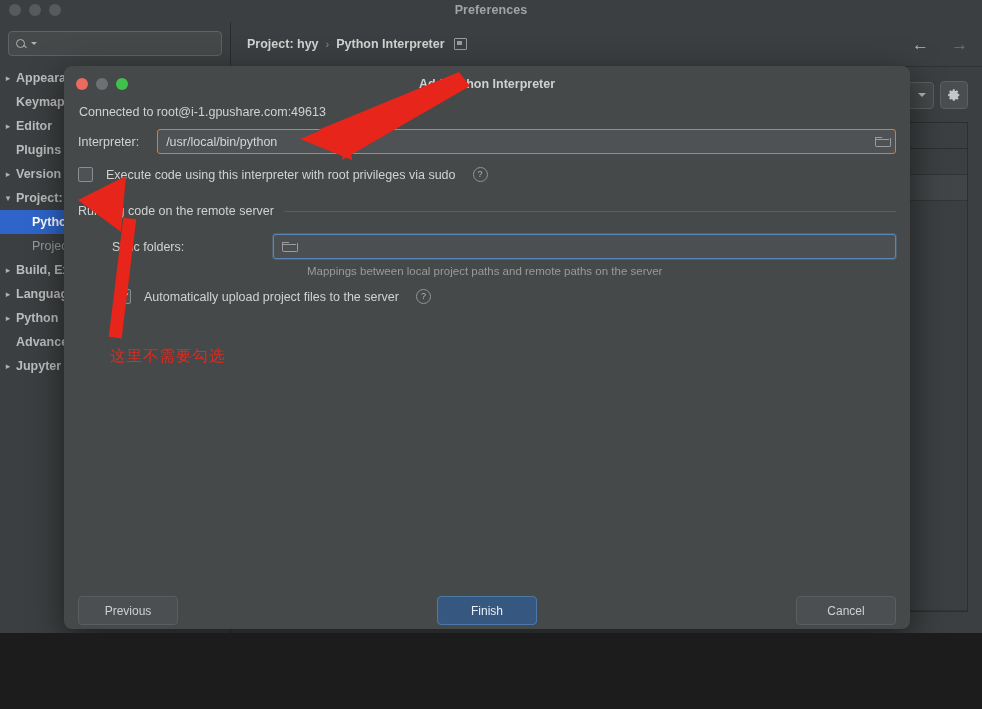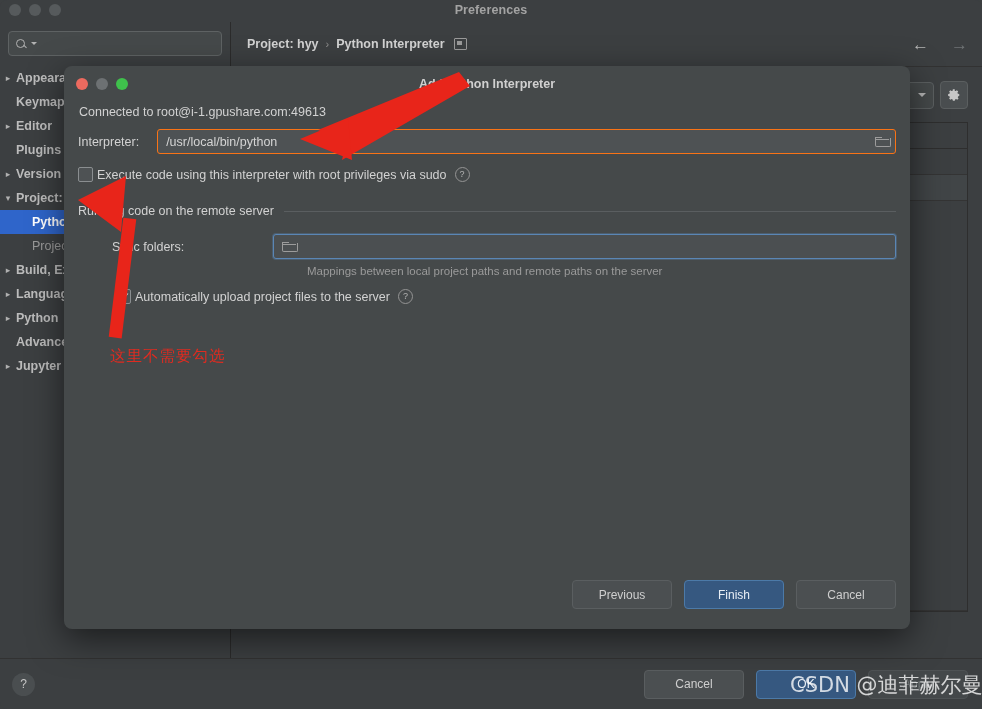--- a/index.html
+++ b/index.html
@@ -7,21 +7,21 @@
     padding: 0;
     background: #1c1c1c;
   }
   body {
     font-family: "Liberation Sans", "DejaVu Sans", sans-serif;
     -webkit-font-smoothing: antialiased;
   }
   #screen {
     position: relative;
     width: 982px;
-    height: 709px;
+    height: 633px;
     overflow: hidden;
     background: #3c3f41;
   }
 
   
   .prefs-window {
     position: absolute;
     left: 0; top: 0;
     width: 982px;
     height: 709px;
@@ -436,21 +436,21 @@
   .folder-ico .t2 {
     position: absolute;
     left: 1px; top: 2.6px;
     width: 13px; height: 1.3px;
     background: #9c9c9c;
   }
 
   .check-row {
     display: flex;
     align-items: center;
-    gap: 4px;
+    gap: 13px;
     margin-top: 13px;
   }
   .cbox {
     width: 13px; height: 13px;
     flex: 0 0 13px;
     border: 1px solid #8a8e90;
     border-radius: 2px;
     background: #4e5254;
     position: relative;
   }
@@ -517,23 +517,23 @@
     margin-top: 6px;
     padding-left: 229px;
   }
   .upload-row {
     margin-top: 12px;
     padding-left: 38px;
   }
 
   .dlg-footer {
     flex: 0 0 auto;
-    padding: 0 14px 20px 14px;
-    display: flex;
-    justify-content: flex-end;
+    padding: 0 14px 4px 14px;
+    display: flex;
+    justify-content: space-between;
     gap: 12px;
   }
 
   
   .anno-text {
     position: absolute;
     left: 110px; top: 346px;
     font-size: 15.5px;
     color: #e02b20;
     font-family: "DejaVu Sans", sans-serif;

